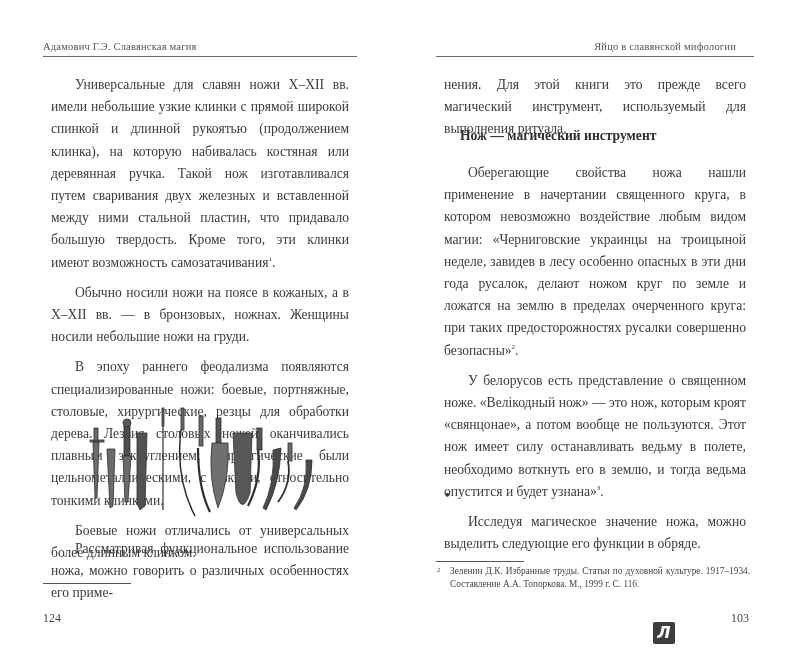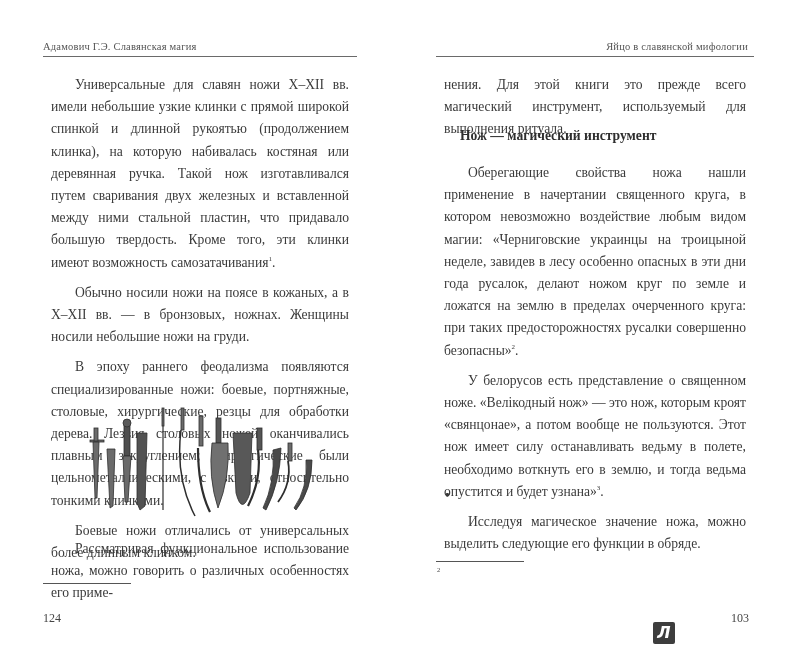--- a/index.html
+++ b/index.html
@@ -12,21 +12,21 @@
   }
   .page { position: absolute; top: 0; height: 508px; }
   .page.left { left: 0; width: 400px; }
   .page.right { left: 400px; width: 400px; }
 
   .running-head {
     position: absolute; top: 41px;
     font-size: 10.5px; letter-spacing: 0.2px; color: #555;
   }
   .left .running-head { left: 43px; }
-  .right .running-head { right: 52px; text-align: center; }
+  .right .running-head { right: 64px; text-align: center; }
   .head-rule {
     position: absolute; top: 56px; height: 0;
     border-top: 1px solid #6a6a6a;
   }
   .left .head-rule { left: 43px; width: 314px; }
   .right .head-rule { left: 436px; left: 36px; width: 318px; }
 
   .body-text {
     position: absolute; font-size: 13.6px; line-height: 22.2px;
     text-align: justify;
@@ -149,18 +149,19 @@
   </div>
 
   <ul class="bullets">
     <li><span class="dot">•</span></li>
     <li><span class="dot">•</span></li>
   </ul>
 
   <div class="fn-rule" style="left:36px; top:561px;"></div>
   <div class="footnote" style="left:50px; width:300px; top:565px;">
     <span class="num">2</span>
+    <span>Зеленин Д.К. Избранные труды. Статьи по духовной культуре. 1917–1934. Составление А.А. Топоркова. М., 1999 г. С. 116.</span>
   </div>
 
   <div class="folio">103</div>
 </div>
 
 <div class="logo">Л</div>
 
 </body></html>

